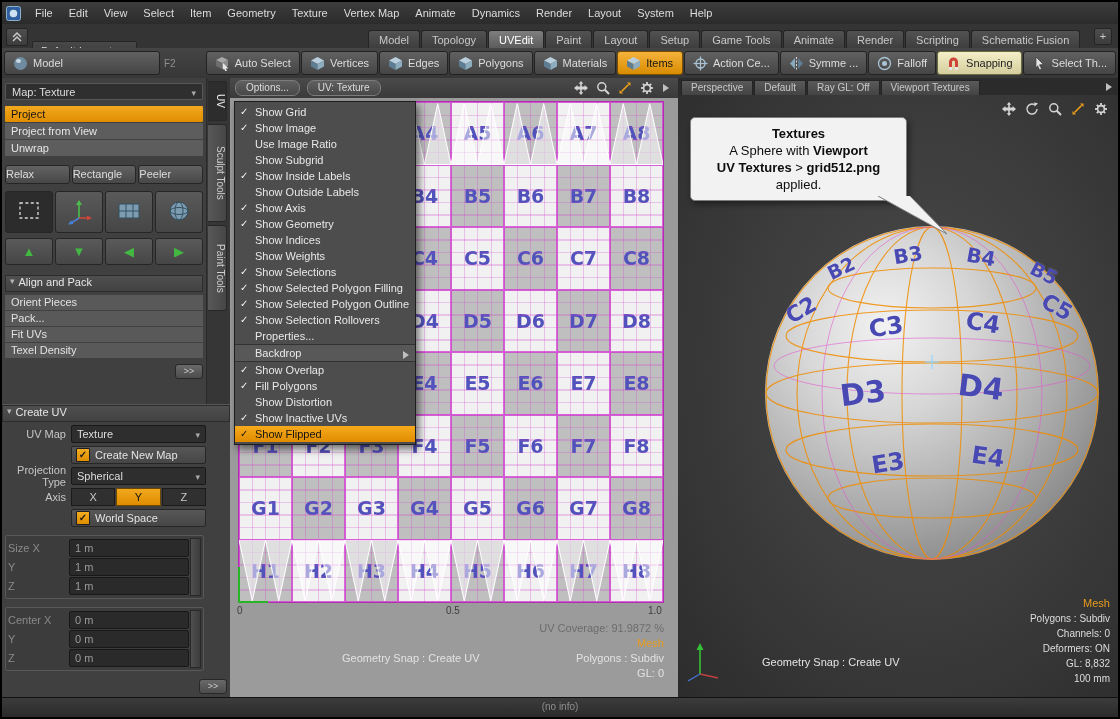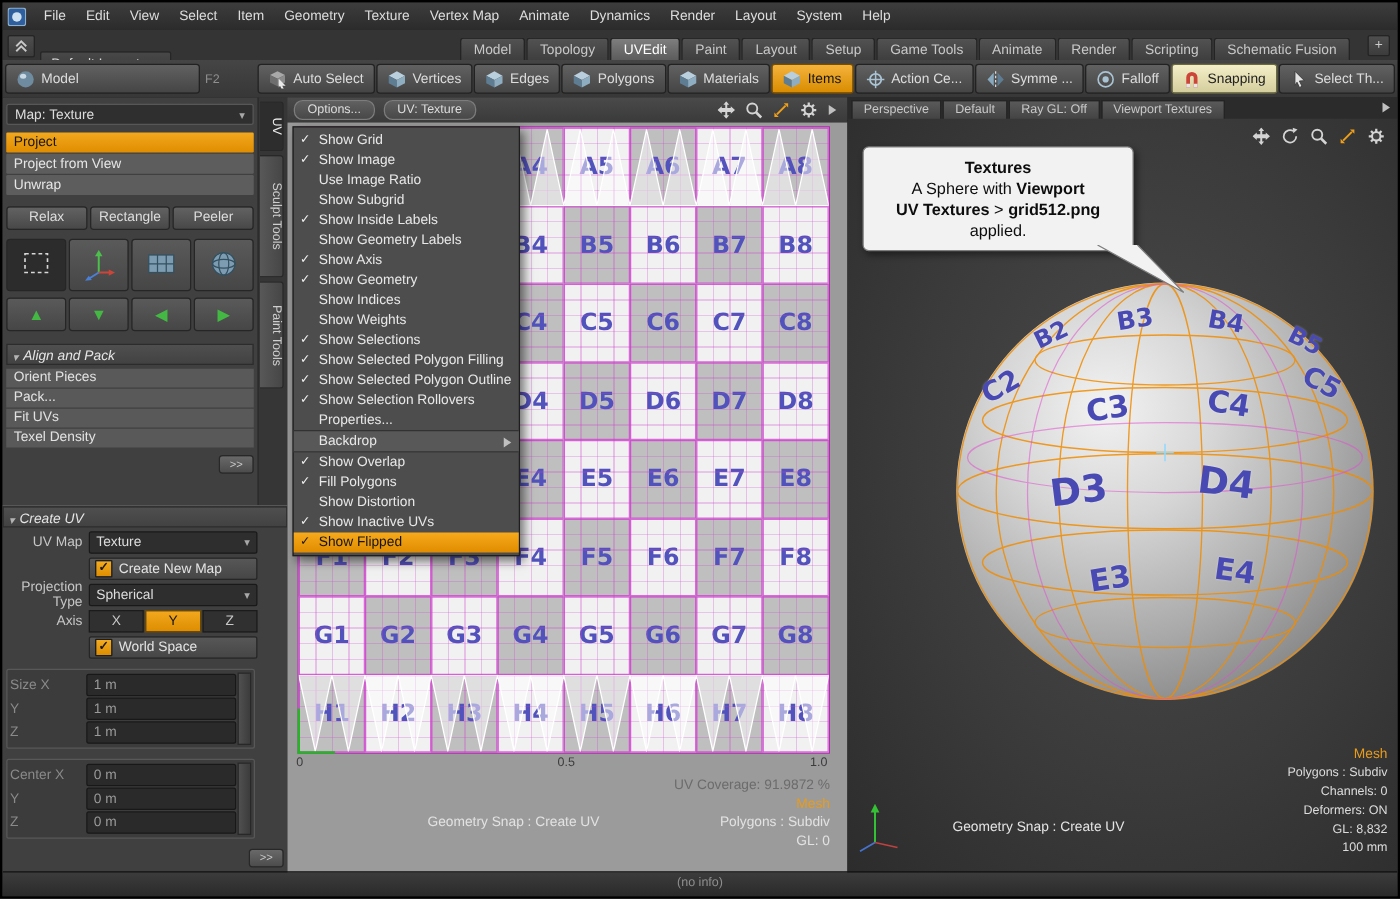--- a/index.html
+++ b/index.html
@@ -62,33 +62,33 @@
     border-left:1px solid #2a2a2a; }
   .vtab { width:19px; margin:3px 0 0 1px; writing-mode:vertical-rl; text-align:center;
     background:linear-gradient(90deg,#585858,#464646); border:1px solid #282828; border-left:none;
     border-radius:0 3px 3px 0; color:#cfcfcf; font-size:10px; padding:4px 0; box-sizing:border-box; }
   .vtab.active { background:#2d2d2d; color:#f0f0f0; }
   .lp-col { position:absolute; left:3px; top:28px; width:198px; }
   .proj-row { height:16px; line-height:16px; padding:0 6px; margin-bottom:1px; background:#5d5d5d;
     color:#e6e6e6; border-radius:1px; }
   .proj-row.active { background:linear-gradient(#f2a81e,#e08d00); color:#161616; }
   .tool-row { display:flex; gap:2px; margin-top:9px; }
-  .tool-btn { flex:1; height:17px; text-align:center; line-height:16px; color:#ddd;
+  .tool-btn { flex:1; height:17px; text-align:left; line-height:16px; color:#ddd;
     background:linear-gradient(#626262,#484848); border:1px solid #262626; border-radius:3px; }
   .icon-row { display:flex; gap:2px; margin-top:7px; }
   .icon-btn { flex:1; height:40px; display:flex; align-items:center; justify-content:center;
     background:linear-gradient(#5a5a5a,#464646); border:1px solid #262626; border-radius:3px; }
   .icon-btn.active { background:#2c2c2c; }
   .arrow-row { display:flex; gap:2px; margin-top:5px; }
   .arrow-btn { flex:1; height:25px; display:flex; align-items:center; justify-content:center;
     background:linear-gradient(#5a5a5a,#464646); border:1px solid #262626; border-radius:3px;
     color:#43b843; font-size:13px; }
   .section-hdr { margin-top:10px; height:15px; background:linear-gradient(#4f4f4f,#424242);
-    border:1px solid #2c2c2c; display:flex; align-items:flex-end; gap:4px; padding:0 4px;
-    color:#e6e6e6;font-style:italic; }
+    border:1px solid #2c2c2c; display:flex; align-items:flex-start; gap:4px; padding:0 4px;
+    color:#e6e6e6; }
   .section-hdr::before { content:"▾"; color:#b4b4b4; font-size:9px; }
   .align-list { margin-top:3px; }
   .align-row { height:15px; line-height:15px; padding:0 6px; margin-bottom:1px; background:#595959;
     color:#e2e2e2; }
   .more-btn { width:26px; height:13px; margin:6px 0 0 auto; text-align:center; line-height:12px;
     font-size:9px; color:#ccc; background:linear-gradient(#696969,#4c4c4c);
     border:1px solid #282828; border-radius:3px; }
   .create-uv { position:absolute; left:0; right:0; top:326px; bottom:0; background:#404040;
     border-top:1px solid #575757; }
   .cuv-hdr { margin:0; }
@@ -633,21 +633,21 @@
         </div>
       <span class="uv-tick" style="left:7px;">0</span>
       <span class="uv-tick" style="left:216px;">0.5</span>
       <span class="uv-tick" style="left:418px;">1.0</span>
       <div class="cmenu">
           <div class="cmenu-item"><span class="chk">✓</span><span>Show Grid</span></div>
           <div class="cmenu-item"><span class="chk">✓</span><span>Show Image</span></div>
           <div class="cmenu-item"><span>Use Image Ratio</span></div>
           <div class="cmenu-item"><span>Show Subgrid</span></div>
           <div class="cmenu-item"><span class="chk">✓</span><span>Show Inside Labels</span></div>
-          <div class="cmenu-item"><span>Show Geometry Labels</span></div>
+          <div class="cmenu-item"><span>Show Outside Labels</span></div>
           <div class="cmenu-item"><span class="chk">✓</span><span>Show Axis</span></div>
           <div class="cmenu-item"><span class="chk">✓</span><span>Show Geometry</span></div>
           <div class="cmenu-item"><span>Show Indices</span></div>
           <div class="cmenu-item"><span>Show Weights</span></div>
           <div class="cmenu-item"><span class="chk">✓</span><span>Show Selections</span></div>
           <div class="cmenu-item"><span class="chk">✓</span><span>Show Selected Polygon Filling</span></div>
           <div class="cmenu-item"><span class="chk">✓</span><span>Show Selected Polygon Outline</span></div>
           <div class="cmenu-item"><span class="chk">✓</span><span>Show Selection Rollovers</span></div>
           <div class="cmenu-item"><span>Properties...</span></div>
           <div class="cmenu-item sub"><span>Backdrop</span><span class="sub-arrow"><svg width="8" height="10" viewBox="0 0 8 10">

